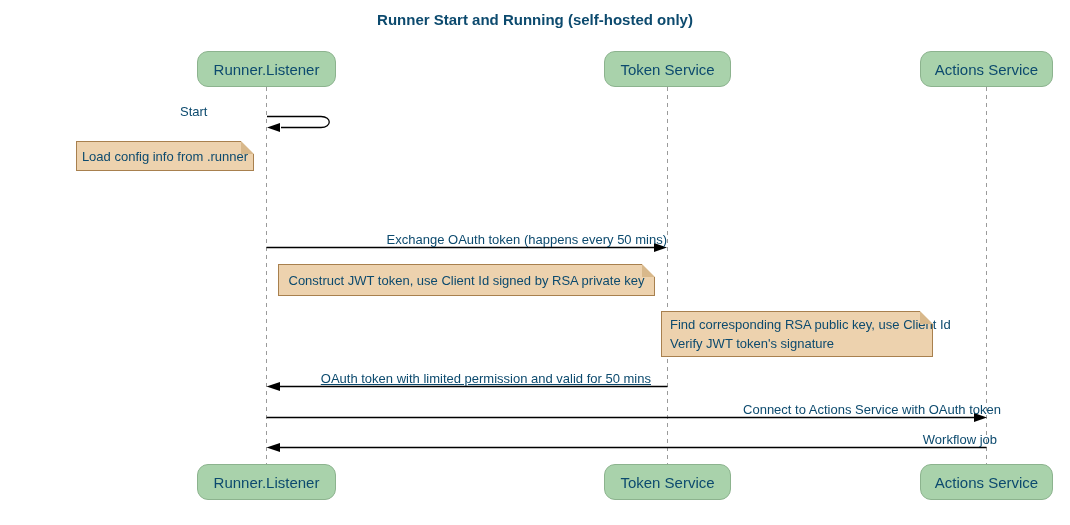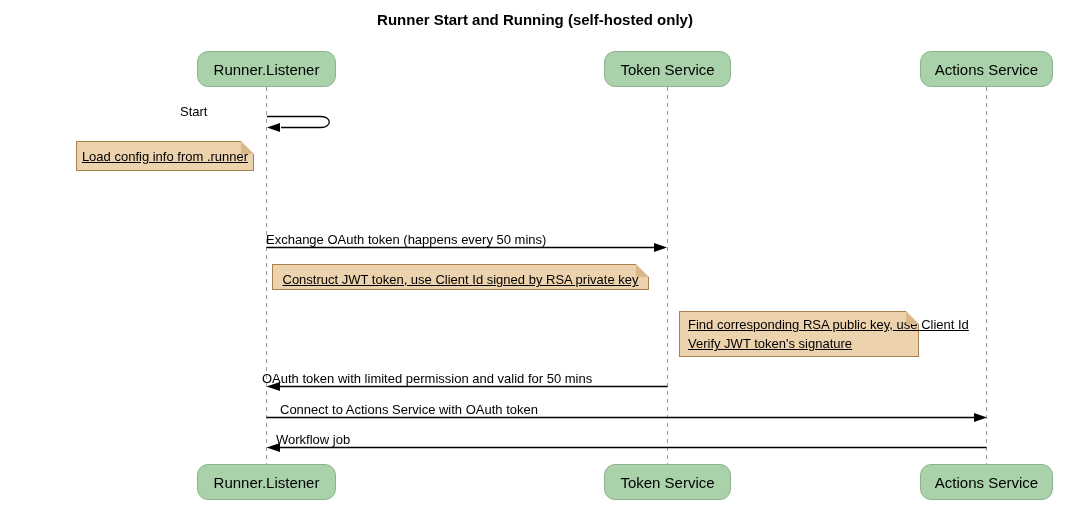--- a/index.html
+++ b/index.html
@@ -1,50 +1,50 @@
 <!DOCTYPE html>
 <html style="--participant-fill: #A9D2AB; --participant-border: #8CB38E; --note-fill: #EDD2AE; --note-border: #A8804E; --note-fold: #D8B88B; --lifeline: #9A9A9A; --arrow: #000000; --background: #FFFFFF;"><head>
 <meta charset="utf-8">
 <style>
   html,body{margin:0;padding:0;background:#fff;}
   .canvas{
     position:relative;width:1070px;height:525px;background:#fff;
-    font-family:"Liberation Sans",sans-serif;color:#000000;overflow:hidden;
+    font-family:"Liberation Sans",sans-serif;color:#0c4a6e;overflow:hidden;
   }
   .title{
     position:absolute;top:11px;left:0;width:100%;text-align:center;
     font-weight:bold;font-size:15px;
   }
   .layer{position:absolute;top:0;left:0;}
   .participant{
     position:absolute;height:36px;box-sizing:border-box;
     background:var(--participant-fill,#A9D2AB);
     border:1px solid var(--participant-border,#8CB38E);
     border-radius:11px;
     display:flex;align-items:center;justify-content:center;
     font-size:15px;white-space:nowrap;
   }
   .note{
     position:absolute;box-sizing:border-box;
     background:var(--note-fill,#EDD2AE);
     border:1px solid var(--note-border,#A8804E);
     font-size:13px;line-height:19px;white-space:nowrap;
-    display:flex;align-items:center;justify-content:center;text-align:center;text-decoration:underline;
+    display:flex;align-items:center;justify-content:center;text-align:center;
   }
   .note::before{
     content:"";position:absolute;top:-1px;right:-1px;width:0;height:0;
     border-style:solid;border-width:0 13px 13px 0;
     border-color:#fff #fff var(--note-fold,#D8B88B) #fff;
   }
   .note.multiline{
     flex-direction:column;align-items:flex-start;justify-content:center;
     text-align:left;padding-left:8px;
   }
   .msg-label{
-    position:absolute;font-size:13px;text-align:left;white-space:nowrap;
+    position:absolute;font-size:13px;text-align:right;white-space:nowrap;
   }
   .msg-label.right-align{text-align:left;}
 </style>
 </head>
 <body>
 
 <div class="canvas">
 
   <div class="title">Runner Start and Running (self-hosted only)</div>
 
@@ -83,28 +83,28 @@
   </div>
   <div class="participant" style="left:604px;top:464px;width:127px;">
     <span>Token Service</span>
   </div>
   <div class="participant" style="left:920px;top:464px;width:133px;">
     <span>Actions Service</span>
   </div>
 
   <div class="msg-label right-align" style="left:180px;top:104px;width:80px;">Start</div>
   <div class="msg-label" style="left:266px;top:232px;width:401px;">Exchange OAuth token (happens every 50 mins)</div>
-  <div class="msg-label" style="left:262px;top:371px;width:401px;">OAuth token with limited permission and valid for 50 mins</div>
+  <div class="msg-label" style="left:250px;top:371px;width:401px;text-decoration:underline;">OAuth token with limited permission and valid for 50 mins</div>
   <div class="msg-label" style="left:280px;top:402px;width:721px;">Connect to Actions Service with OAuth token</div>
   <div class="msg-label" style="left:276px;top:432px;width:721px;">Workflow job</div>
 
   <div class="note" style="left:76px;top:141px;width:178px;height:30px;">
     <span>Load config info from .runner</span>
   </div>
-  <div class="note" style="left:272px;top:264px;width:377px;height:26px;align-items:flex-end;">
+  <div class="note" style="left:278px;top:264px;width:377px;height:32px;">
     <span>Construct JWT token, use Client Id signed by RSA private key</span>
   </div>
-  <div class="note multiline" style="left:679px;top:311px;width:240px;height:46px;">
+  <div class="note multiline" style="left:661px;top:311px;width:272px;height:46px;">
     <span>Find corresponding RSA public key, use Client Id</span>
     <span>Verify JWT token's signature</span>
   </div>
 
 </div>
 
 </body></html>

